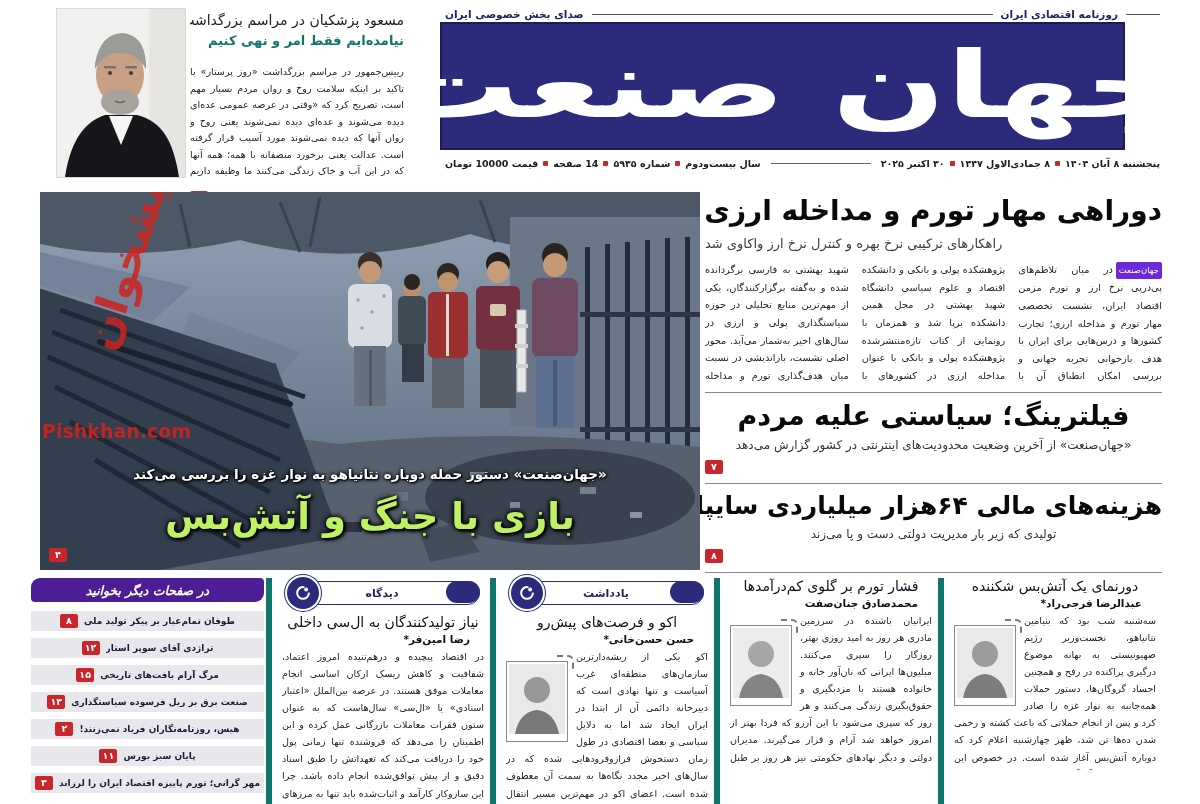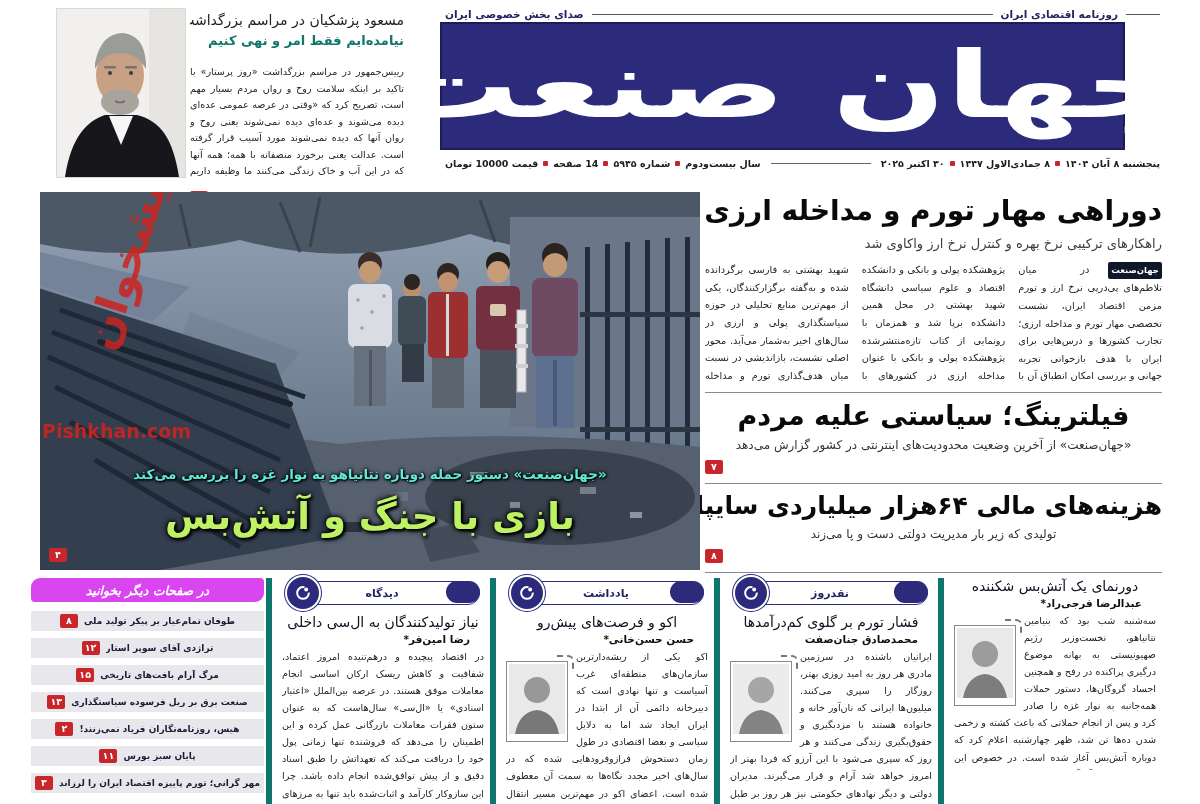--- a/index.html
+++ b/index.html
@@ -27,34 +27,34 @@
   .tl-kicker{font-size:14px;letter-spacing:-.2px;color:#222;white-space:nowrap;overflow:hidden;}
   .tl-head{font-size:13px;font-weight:bold;color:#0f766e;margin:5px 0 16px;white-space:nowrap;}
   .tl-body{font-size:9.6px;line-height:1.72;text-align:justify;color:#222;height:119px;overflow:hidden;}
   .pagebox{display:inline-flex;align-items:center;justify-content:center;min-width:14px;height:14px;padding:0 2px;
            background:#c9262c;color:#fff;font-size:9.5px;font-weight:bold;border-radius:2px;line-height:1;}
   .badge-left{text-align:left;margin-top:3px;}
 
   
   .main-col{position:absolute;top:192px;left:705px;right:38px;height:380px;}
   .lead-head{font-size:28px;font-weight:bold;text-align:center;color:#0a0a0a;margin:2px 0 0;white-space:nowrap;letter-spacing:-.5px;}
-  .lead-sub{font-size:13px;color:#3c3c3c;text-align:right;margin:9px 0 10px;}
+  .lead-sub{font-size:13px;color:#3c3c3c;text-align:left;margin:9px 0 10px;}
   .lead-cols{display:flex;direction:rtl;gap:13px;height:122px;overflow:hidden;}
   .lead-col{flex:1;font-size:9.8px;line-height:1.8;text-align:justify;color:#1e1e1e;}
-  .lead-chip{display:inline-block;background:#0f172a;color:#fff;font-size:8.5px;font-weight:bold;
-             padding:1px 3px;border-radius:2px;margin-left:19px;vertical-align:baseline;}
+  .lead-chip{display:inline-block;background:#6d28d9;color:#fff;font-size:8.5px;font-weight:normal;
+             padding:1px 3px;border-radius:2px;margin-left:3px;vertical-align:baseline;}
   .hrule{border:0;border-top:1px solid #8a8a8a;margin:9px 0 7px;}
   .sec-head{font-size:27px;font-weight:bold;text-align:center;color:#0a0a0a;margin:2px 0 0;white-space:nowrap;letter-spacing:-.5px;}
   .sec-head.small{font-size:25px;}
   .sec-sub{font-size:12px;color:#333;text-align:center;margin:7px 0 0;}
 
   
   .feature{position:absolute;left:40px;top:192px;width:660px;height:378px;overflow:hidden;background:#5a6a80;}
   .feature svg{display:block;}
-  .ph-kicker{position:absolute;left:0;right:0;bottom:88px;text-align:center;color:#5eead4;font-size:13.5px;font-weight:bold;
+  .ph-kicker{position:absolute;left:0;right:0;bottom:88px;text-align:center;color:#ffffff;font-size:13.5px;font-weight:bold;
              text-shadow:0 0 3px #000,0 0 4px #000,1px 1px 2px #000;}
   .ph-title{position:absolute;left:0;right:0;bottom:32px;text-align:center;color:#bef264;font-size:37px;font-weight:bold;
             text-shadow:0 0 4px #000,0 0 6px #000,2px 2px 3px #000;letter-spacing:-1px;}
   .ph-badge{position:absolute;left:9px;bottom:8px;}
   .wm-fa{position:absolute;left:34px;top:148px;color:rgba(205,35,30,.85);font-size:44px;font-weight:bold;
          transform:rotate(-72deg);transform-origin:left top;white-space:nowrap;}
   .wm-en{position:absolute;left:2px;top:228px;color:rgba(205,35,30,.9);font-size:19px;font-weight:bold;direction:ltr;}
 
   
   .bottom{position:absolute;top:578px;left:40px;right:38px;height:226px;display:flex;direction:rtl;justify-content:space-between;}
@@ -68,21 +68,21 @@
               padding-left:30px;padding-right:34px;font-size:11px;font-weight:bold;color:#24225f;}
   .b-head{font-size:14px;font-weight:normal;text-align:center;color:#101020;margin:0 0 3px;white-space:nowrap;letter-spacing:-.3px;}
   .b-author{font-size:10.5px;font-weight:bold;color:#111;text-align:right;padding-right:14px;margin-bottom:3px;}
   .b-body{font-size:9.6px;line-height:1.78;text-align:justify;color:#1c1c1c;height:158px;overflow:hidden;}
   .auth-wrap{position:relative;float:left;width:62px;margin:13px 8px 3px 0;}
   .auth-frame{border:1px solid #8a8a8a;background:#fff;padding:2px;}
   .auth-wrap::before{content:"";position:absolute;top:-6px;right:-6px;width:15px;height:15px;
                      border-top:2px dashed #777;border-right:2px dashed #777;border-radius:0 6px 0 0;}
 
   
-  .op-header{height:24px;background:#d946ef;border-radius:9px 4px 9px 4px;color:#fff;font-size:12.5px;font-weight:bold;
+  .op-header{height:24px;background:#4c1d95;border-radius:9px 4px 9px 4px;color:#fff;font-size:12.5px;font-weight:bold;
              font-style:italic;display:flex;align-items:center;justify-content:center;margin-bottom:9px;}
   .op-item{height:20px;margin-bottom:7px;background:#e8e8ec;display:flex;direction:rtl;align-items:center;
            justify-content:center;gap:6px;padding:0 4px;}
   .op-title{font-size:9px;font-weight:bold;color:#1b1b3a;white-space:nowrap;letter-spacing:-.3px;overflow:hidden;}
 </style>
 </head>
 <body>
 
 <div class="page">
 
@@ -251,30 +251,20 @@
                 <circle cx="28" cy="26" r="13" fill="#9c9c9c"></circle>
                 <path d="M6,70 Q10,48 28,46 Q46,48 50,70 Z" fill="#7d7d7d"></path>
               </svg>
           </span>
         </span>
         <span>سه‌شنبه شب بود که بنیامین نتانیاهو، نخست‌وزیر رژیم صهیونیستی به بهانه موضوع درگیری پراکنده در رفح و همچنین اجساد گروگان‌ها، دستور حملات همه‌جانبه به نوار غزه را صادر کرد و پس از انجام حملاتی که باعث کشته و زخمی شدن ده‌ها تن شد، ظهر چهارشنبه اعلام کرد که دوباره آتش‌بس آغاز شده است. در خصوص این موضوع و اینکه آیا آتش‌بس در نوار غزه پس از دو سال جنگ همه‌جانبه ادامه می‌یابد، یا اینکه هر لحظه باید</span>
       </div>
     </div>
 
     <div class="bcol">
-      <div class="section-pill">
-        <span class="pill-cap"></span>
-        <span class="pill-label">نقدروز</span>
-        <span class="pill-circle">
-          <svg width="18" height="18" viewBox="0 0 20 20">
-              <circle cx="10" cy="10" r="6.5" fill="none" stroke="#fff" stroke-width="2.2" stroke-dasharray="27 8" transform="rotate(40 10 10)"></circle>
-              <circle cx="13.5" cy="6" r="2.2" fill="#fff"></circle>
-            </svg>
-        </span>
-      </div>
       <div class="b-head">فشار تورم بر گلوی کم‌درآمدها</div>
       <div class="b-author">محمدصادق جنان‌صفت</div>
       <div class="b-body">
         <span class="auth-wrap">
           <span class="auth-frame" style="display:block;">
             <svg width="56" height="70" viewBox="0 0 56 70">
                 <rect width="56" height="70" fill="#ececec"></rect>
                 <circle cx="28" cy="26" r="13" fill="#a6a6a6"></circle>
                 <path d="M6,70 Q10,48 28,46 Q46,48 50,70 Z" fill="#848484"></path>
               </svg>

